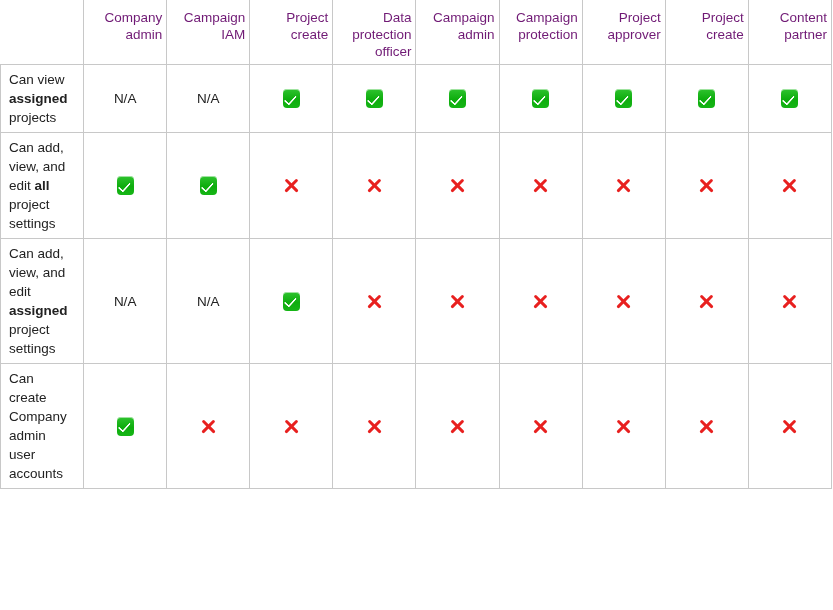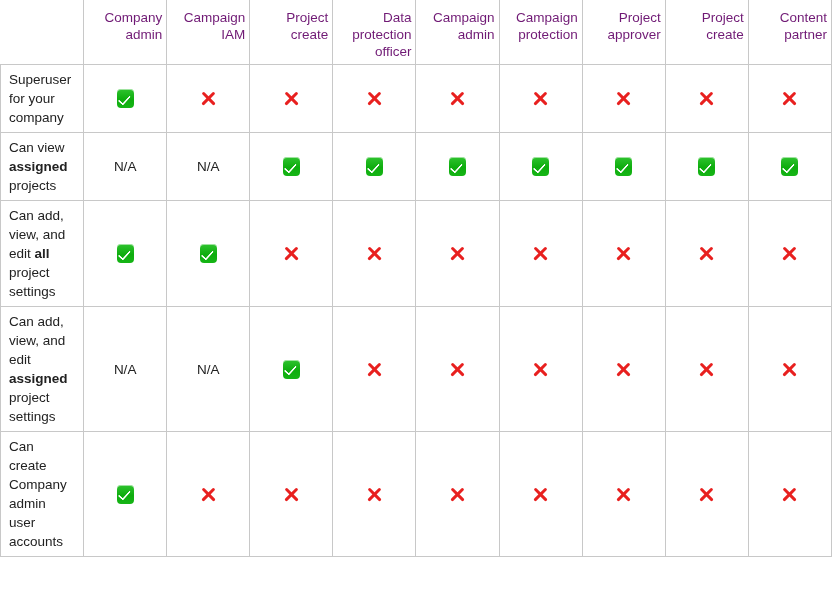--- a/index.html
+++ b/index.html
@@ -138,32 +138,20 @@
         <th class="role-col">Data protection officer</th>
         <th class="role-col">Campaign admin</th>
         <th class="role-col">Campaign protection</th>
         <th class="role-col">Project approver</th>
         <th class="role-col">Project create</th>
         <th class="role-col last-col">Content partner</th>
       </tr>
   </thead>
   <tbody>
       <tr>
-        <td class="row-label">Superuser for your company</td>
-        <td class="value-cell"><span class="icon-yes"></span></td>
-        <td class="value-cell"><span class="icon-no"></span></td>
-        <td class="value-cell"><span class="icon-no"></span></td>
-        <td class="value-cell"><span class="icon-no"></span></td>
-        <td class="value-cell"><span class="icon-no"></span></td>
-        <td class="value-cell"><span class="icon-no"></span></td>
-        <td class="value-cell"><span class="icon-no"></span></td>
-        <td class="value-cell"><span class="icon-no"></span></td>
-        <td class="value-cell"><span class="icon-no"></span></td>
-      </tr>
-      <tr>
         <td class="row-label">Can view <b>assigned</b> projects</td>
         <td class="value-cell"><span class="cell-na">N/A</span></td>
         <td class="value-cell"><span class="cell-na">N/A</span></td>
         <td class="value-cell"><span class="icon-yes"></span></td>
         <td class="value-cell"><span class="icon-yes"></span></td>
         <td class="value-cell"><span class="icon-yes"></span></td>
         <td class="value-cell"><span class="icon-yes"></span></td>
         <td class="value-cell"><span class="icon-yes"></span></td>
         <td class="value-cell"><span class="icon-yes"></span></td>
         <td class="value-cell"><span class="icon-yes"></span></td>

